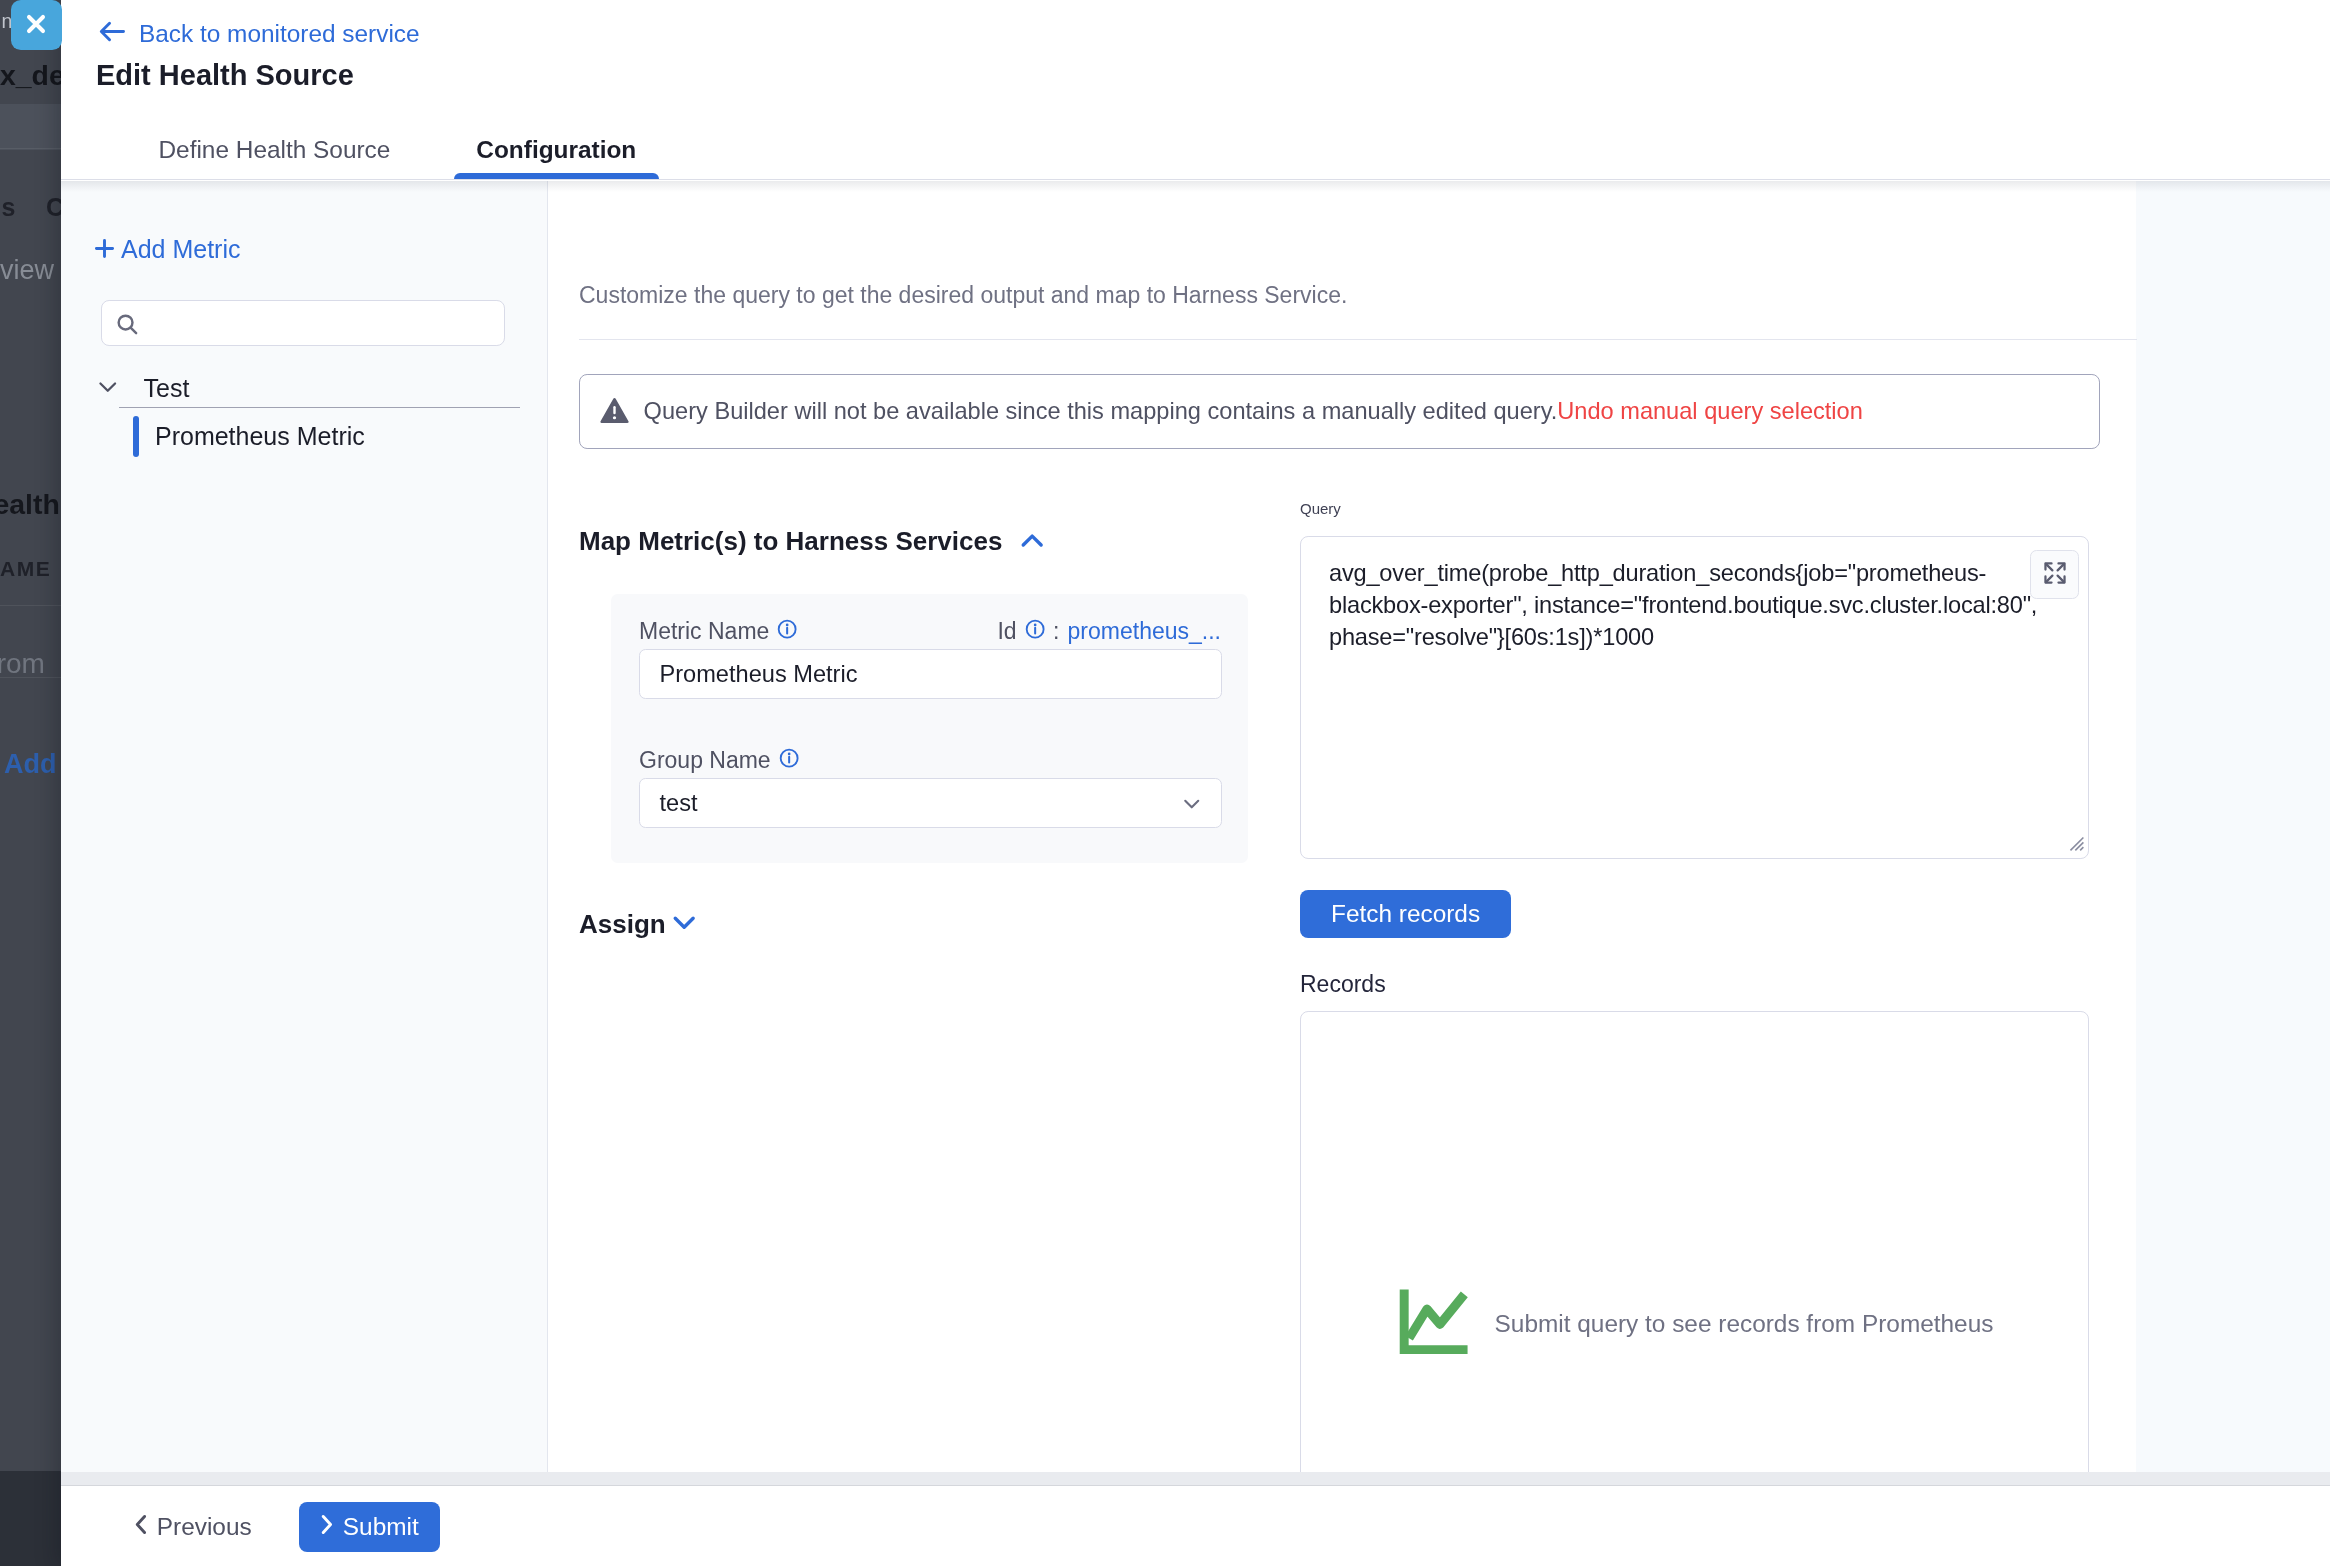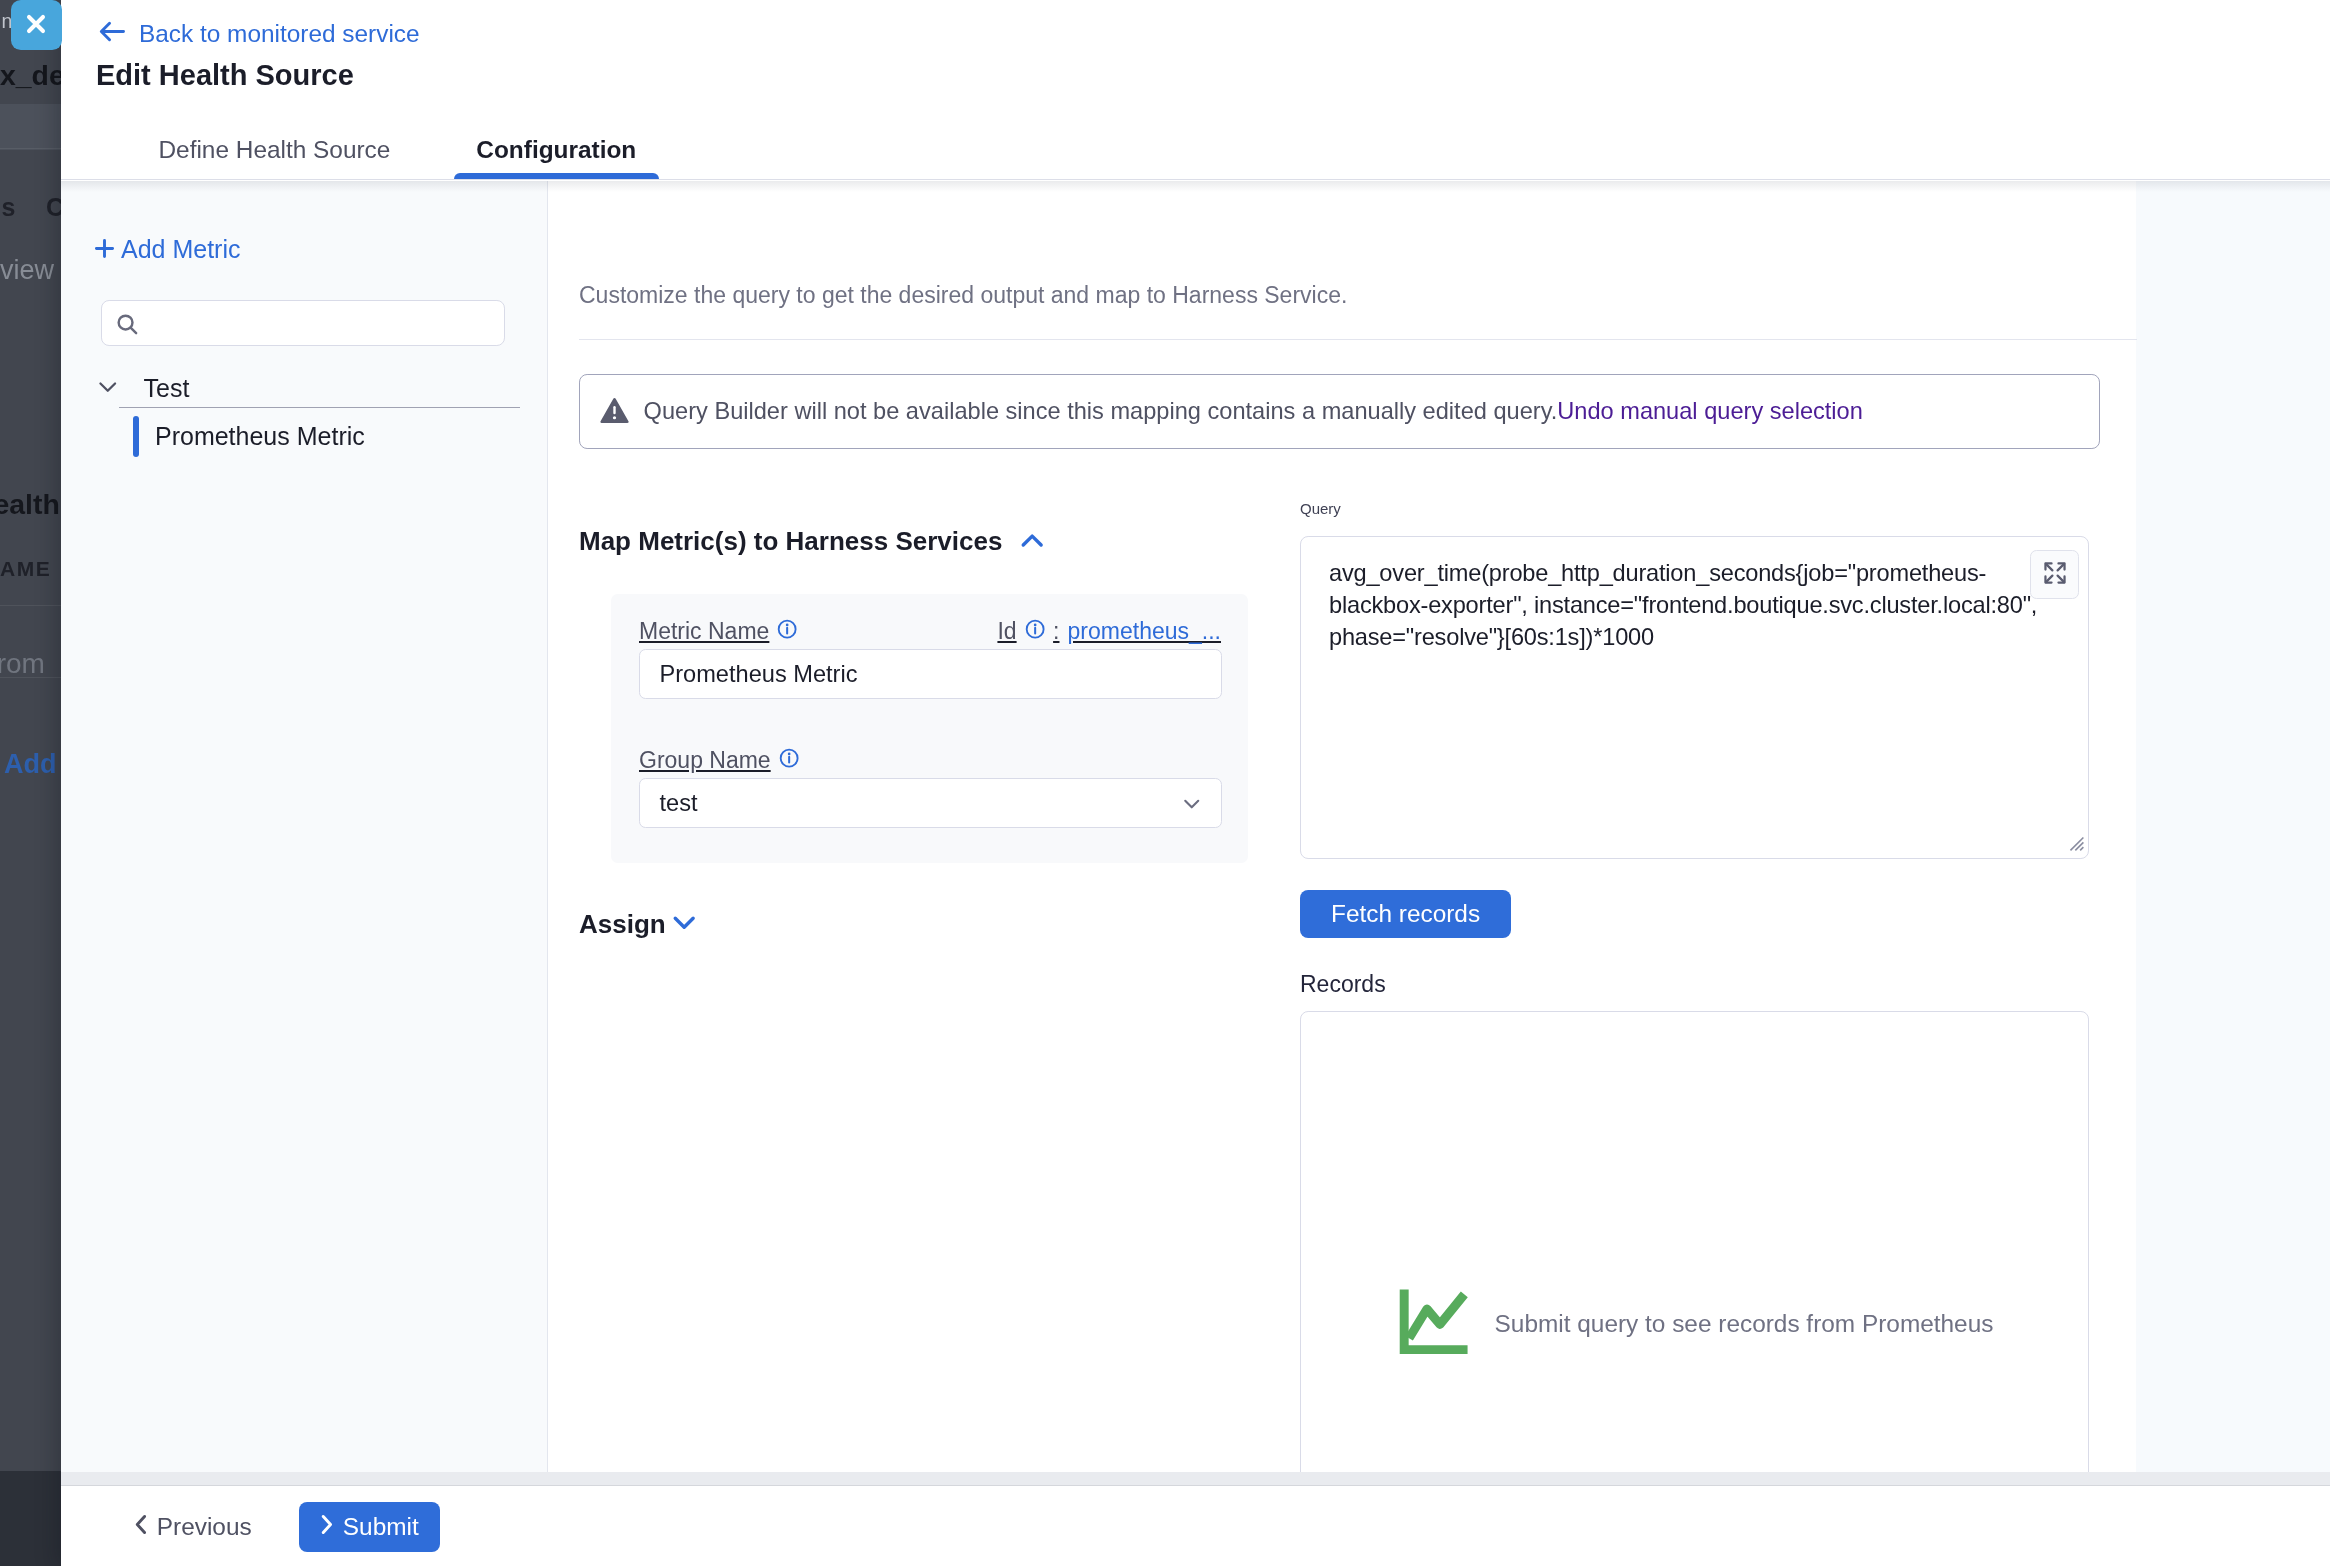--- a/index.html
+++ b/index.html
@@ -76,28 +76,28 @@
   
   .content { position:absolute; left:518px; top:0; width:1523px; height:100%; }
   .page-title { position:absolute; left:0; top:49px; font-size:31px; font-weight:bold; color:#1b1d29; }
   .page-sub { position:absolute; left:0; top:101px; font-size:23px; color:#6f7183; }
   .content-divider { position:absolute; left:0; top:158px; width:1558px; height:0.8px; background:#e3e5ee; }
 
   .warn-box { position:absolute; left:0; top:193px; width:1521px; height:75px;
     border:1.6px solid #a1a4bb; border-radius:8.1px; display:flex; align-items:center;
     padding:0 20px; background:#fff; }
   .warn-box .txt { font-size:23.6px; color:#4f5162; margin-left:14.6px; }
-  .warn-box .lnk { font-size:23.6px; color:#4c1d95; cursor:pointer; }
+  .warn-box .lnk { font-size:23.6px; color:#ef4444; cursor:pointer; }
 
   .map-head { position:absolute; left:0; top:345px; display:flex; align-items:center; gap:18px; }
   .map-head .lbl { font-size:26px; font-weight:bold; color:#1b1d29; }
 
   .map-card { position:absolute; left:32px; top:413px; width:637px; height:269px;
     background:#f8f9fb; border-radius:6.5px; }
-  .field-row { position:absolute; left:28px; right:27px; display:flex; align-items:flex-end;text-decoration:underline; }
+  .field-row { position:absolute; left:28px; right:27px; display:flex; align-items:flex-end; }
   .fr-1 { top:24.4px; justify-content:space-between; }
   .fr-2 { top:153px; }
   .field-label { font-size:23px; color:#4f5162; display:flex; align-items:center; gap:8.1px; }
   .id-group { display:flex; align-items:center; gap:8.1px; font-size:23px; color:#4f5162; }
   .id-group .id-link { color:#2e6bd8; cursor:pointer; }
   .text-input { position:absolute; left:28px; width:583px; height:50px; background:#fff;
     border:0.8px solid #d9dbe8; border-radius:6.5px; font-size:23.6px; color:#1b1d29;
     padding-left:19.5px; font-family:"Liberation Sans", sans-serif; outline:none; }
   .ti-1 { top:55px; }
   .select-box { position:absolute; left:28px; top:184px; width:583px; height:50px; background:#fff;

